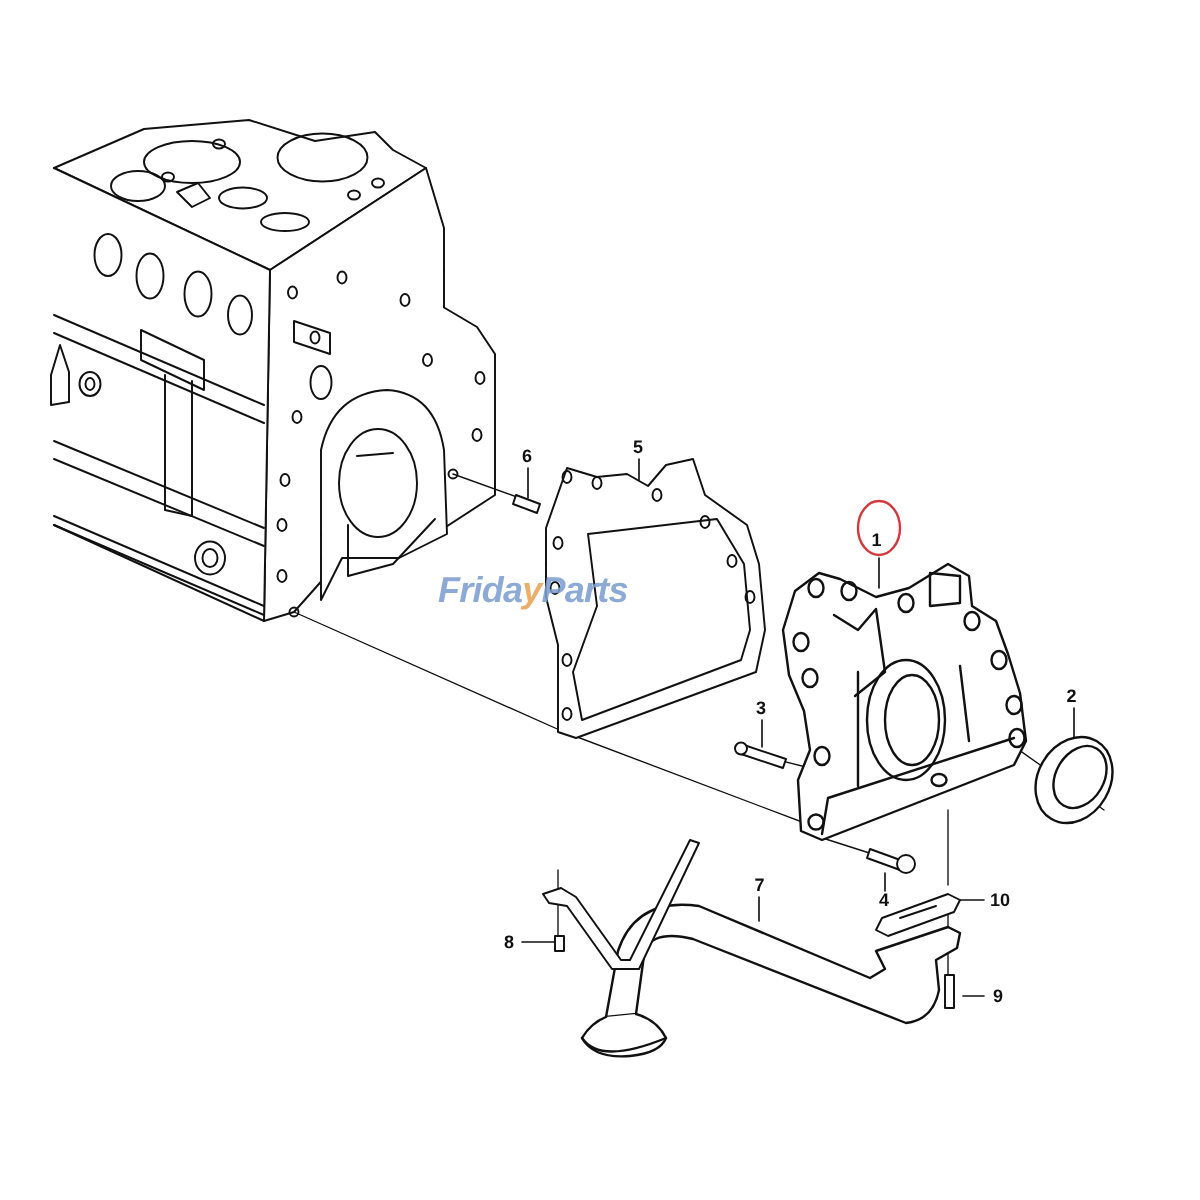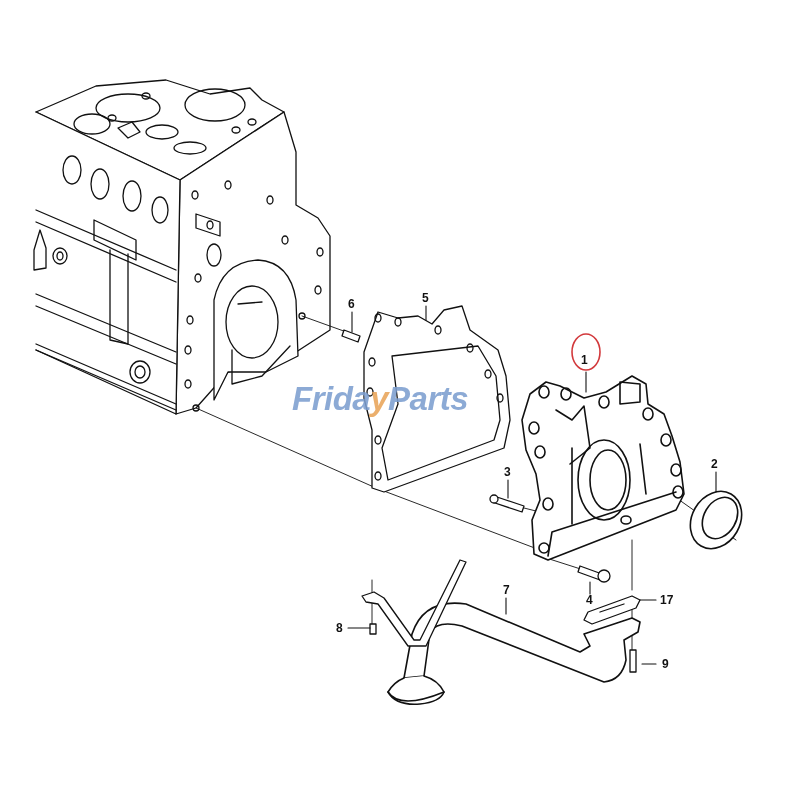--- a/index.html
+++ b/index.html
@@ -1,19 +1,19 @@
 <!DOCTYPE html>
 <html><head>
 <meta charset="utf-8">
 <style>
   html, body { margin: 0; padding: 0; background: #ffffff; }
   body { width: 800px; height: 800px; position: relative; overflow: hidden; font-family: "Liberation Sans", sans-serif; }
   #diagram { position: absolute; left: 0; top: 0; width: 800px; height: 800px; }
   .callout { position: absolute; font-family: "Liberation Sans", sans-serif; font-weight: bold; font-size: 12px; color: #111; line-height: 12px; }
-  .watermark { position: absolute; left: 292px; top: 380px; font-family: "Liberation Sans", sans-serif; font-weight: bold; font-style: italic; font-size: 33px; letter-spacing: -0.5px; color: #7d9fd0; opacity: 0.88; white-space: nowrap; }
+  .watermark { position: absolute; left: 292px; top: 380px; font-family: "Liberation Sans", sans-serif; font-weight: bold; font-style: italic; font-size: 24px; letter-spacing: -0.5px; color: #7d9fd0; opacity: 0.88; white-space: nowrap; }
   .watermark .wm-y { color: #e9a55a; }
 </style>
 </head>
 <body>
 
 <svg id="diagram" viewBox="0 0 800 800" xmlns="http://www.w3.org/2000/svg" fill="none" stroke="#111" stroke-width="1.3" stroke-linejoin="round" stroke-linecap="round">
 
   <g>
 
     <path d="M36 112 L96 86 L166 80 L210 94 L250 88 L262 100 L284 112 L180 180 Z" fill="#fff"></path>
@@ -185,13 +185,13 @@
 
 <div class="callout" style="left:581px; top:354px;">1</div>
 <div class="callout" style="left:711px; top:458px;">2</div>
 <div class="callout" style="left:504px; top:466px;">3</div>
 <div class="callout" style="left:586px; top:594px;">4</div>
 <div class="callout" style="left:422px; top:292px;">5</div>
 <div class="callout" style="left:348px; top:298px;">6</div>
 <div class="callout" style="left:503px; top:584px;">7</div>
 <div class="callout" style="left:336px; top:622px;">8</div>
 <div class="callout" style="left:662px; top:658px;">9</div>
-<div class="callout" style="left:660px; top:594px;">17</div>
+<div class="callout" style="left:660px; top:594px;">10</div>
 
 </body></html>

